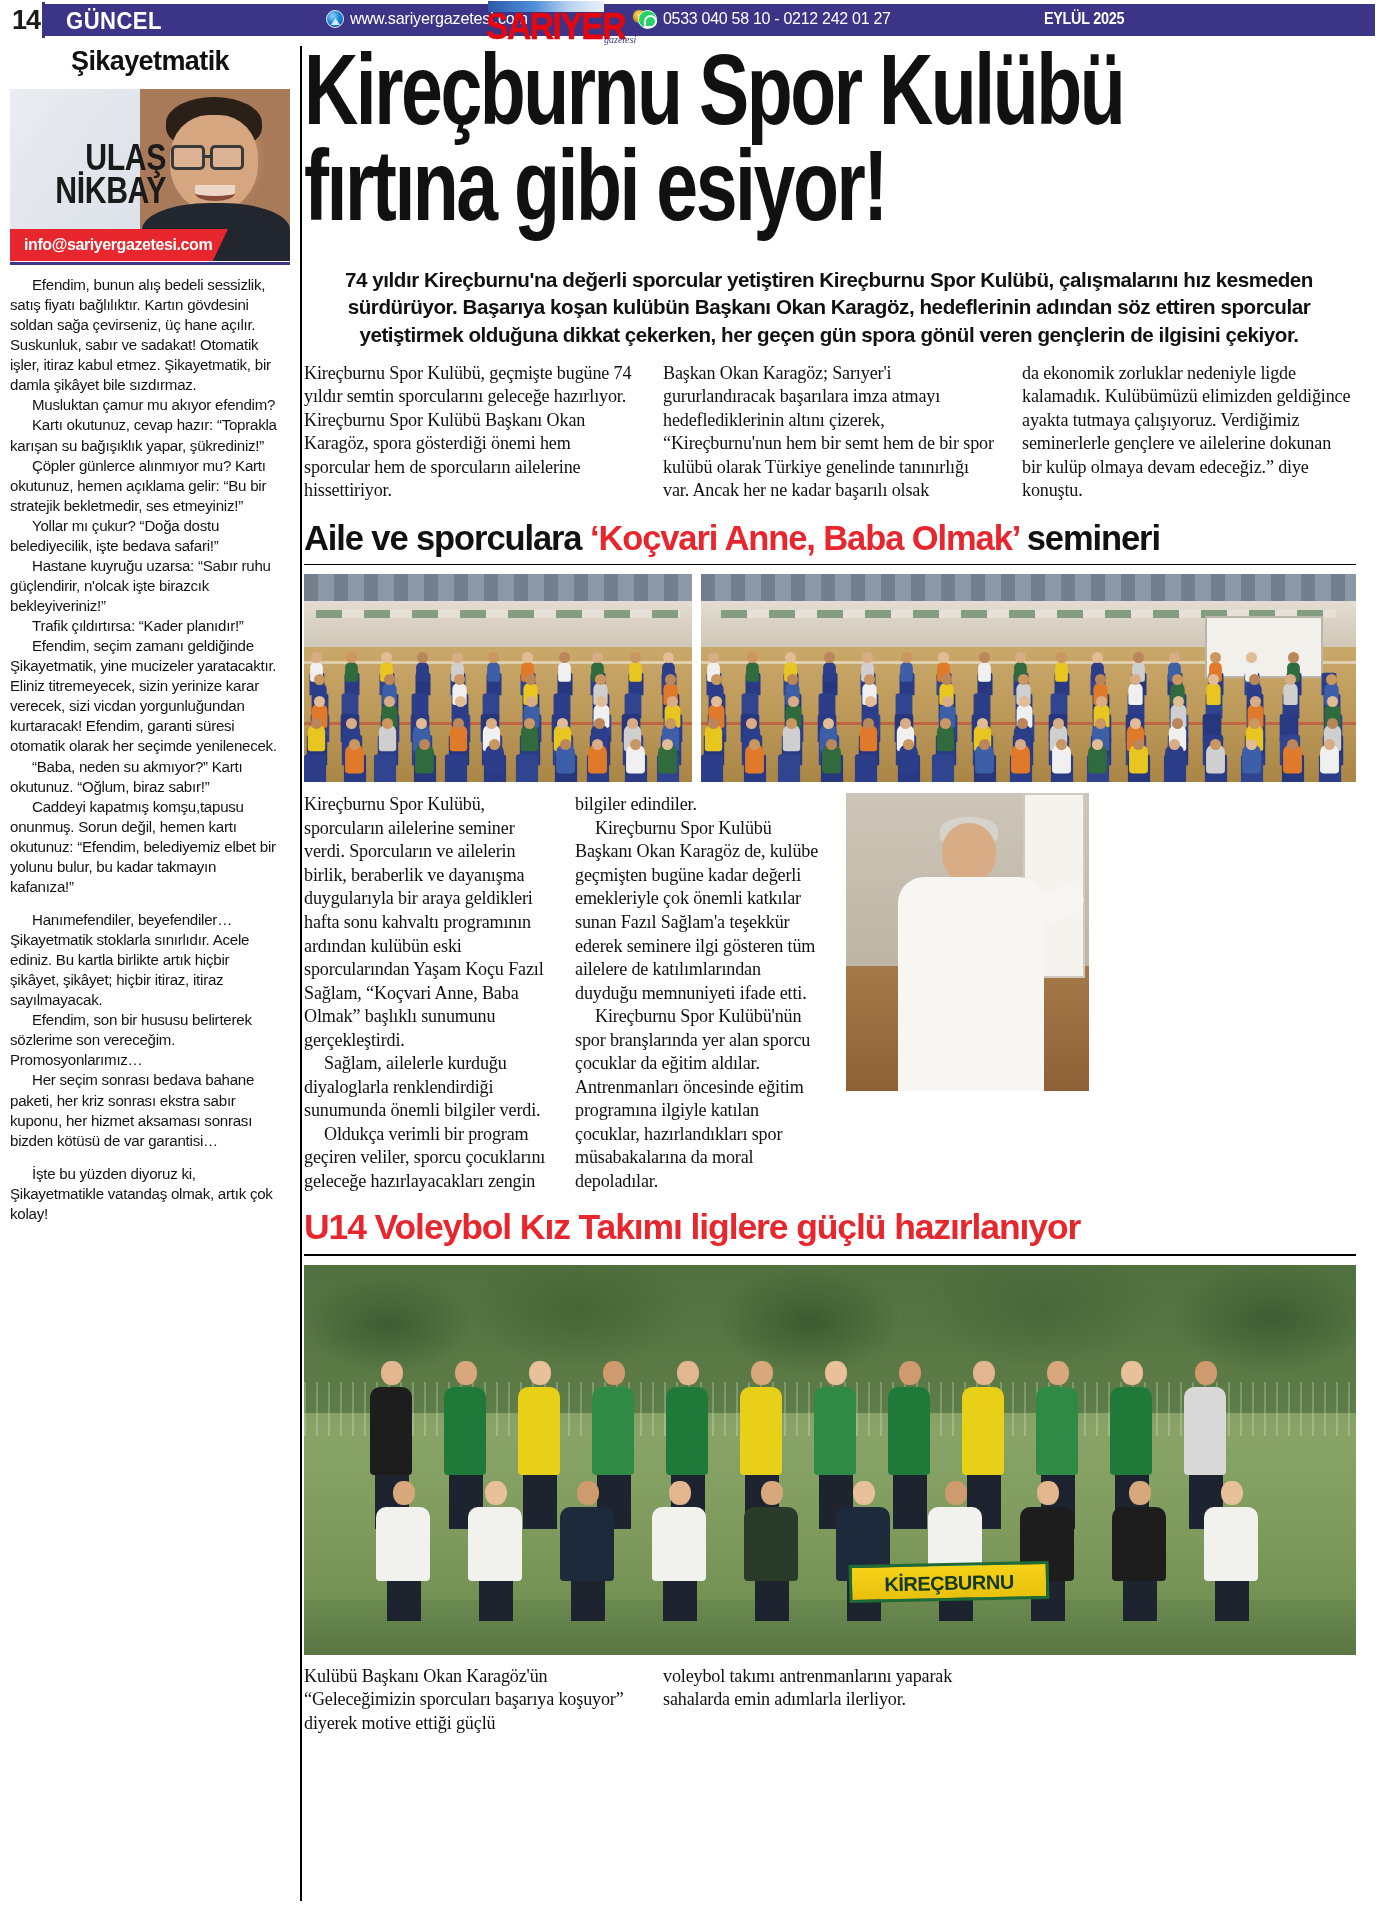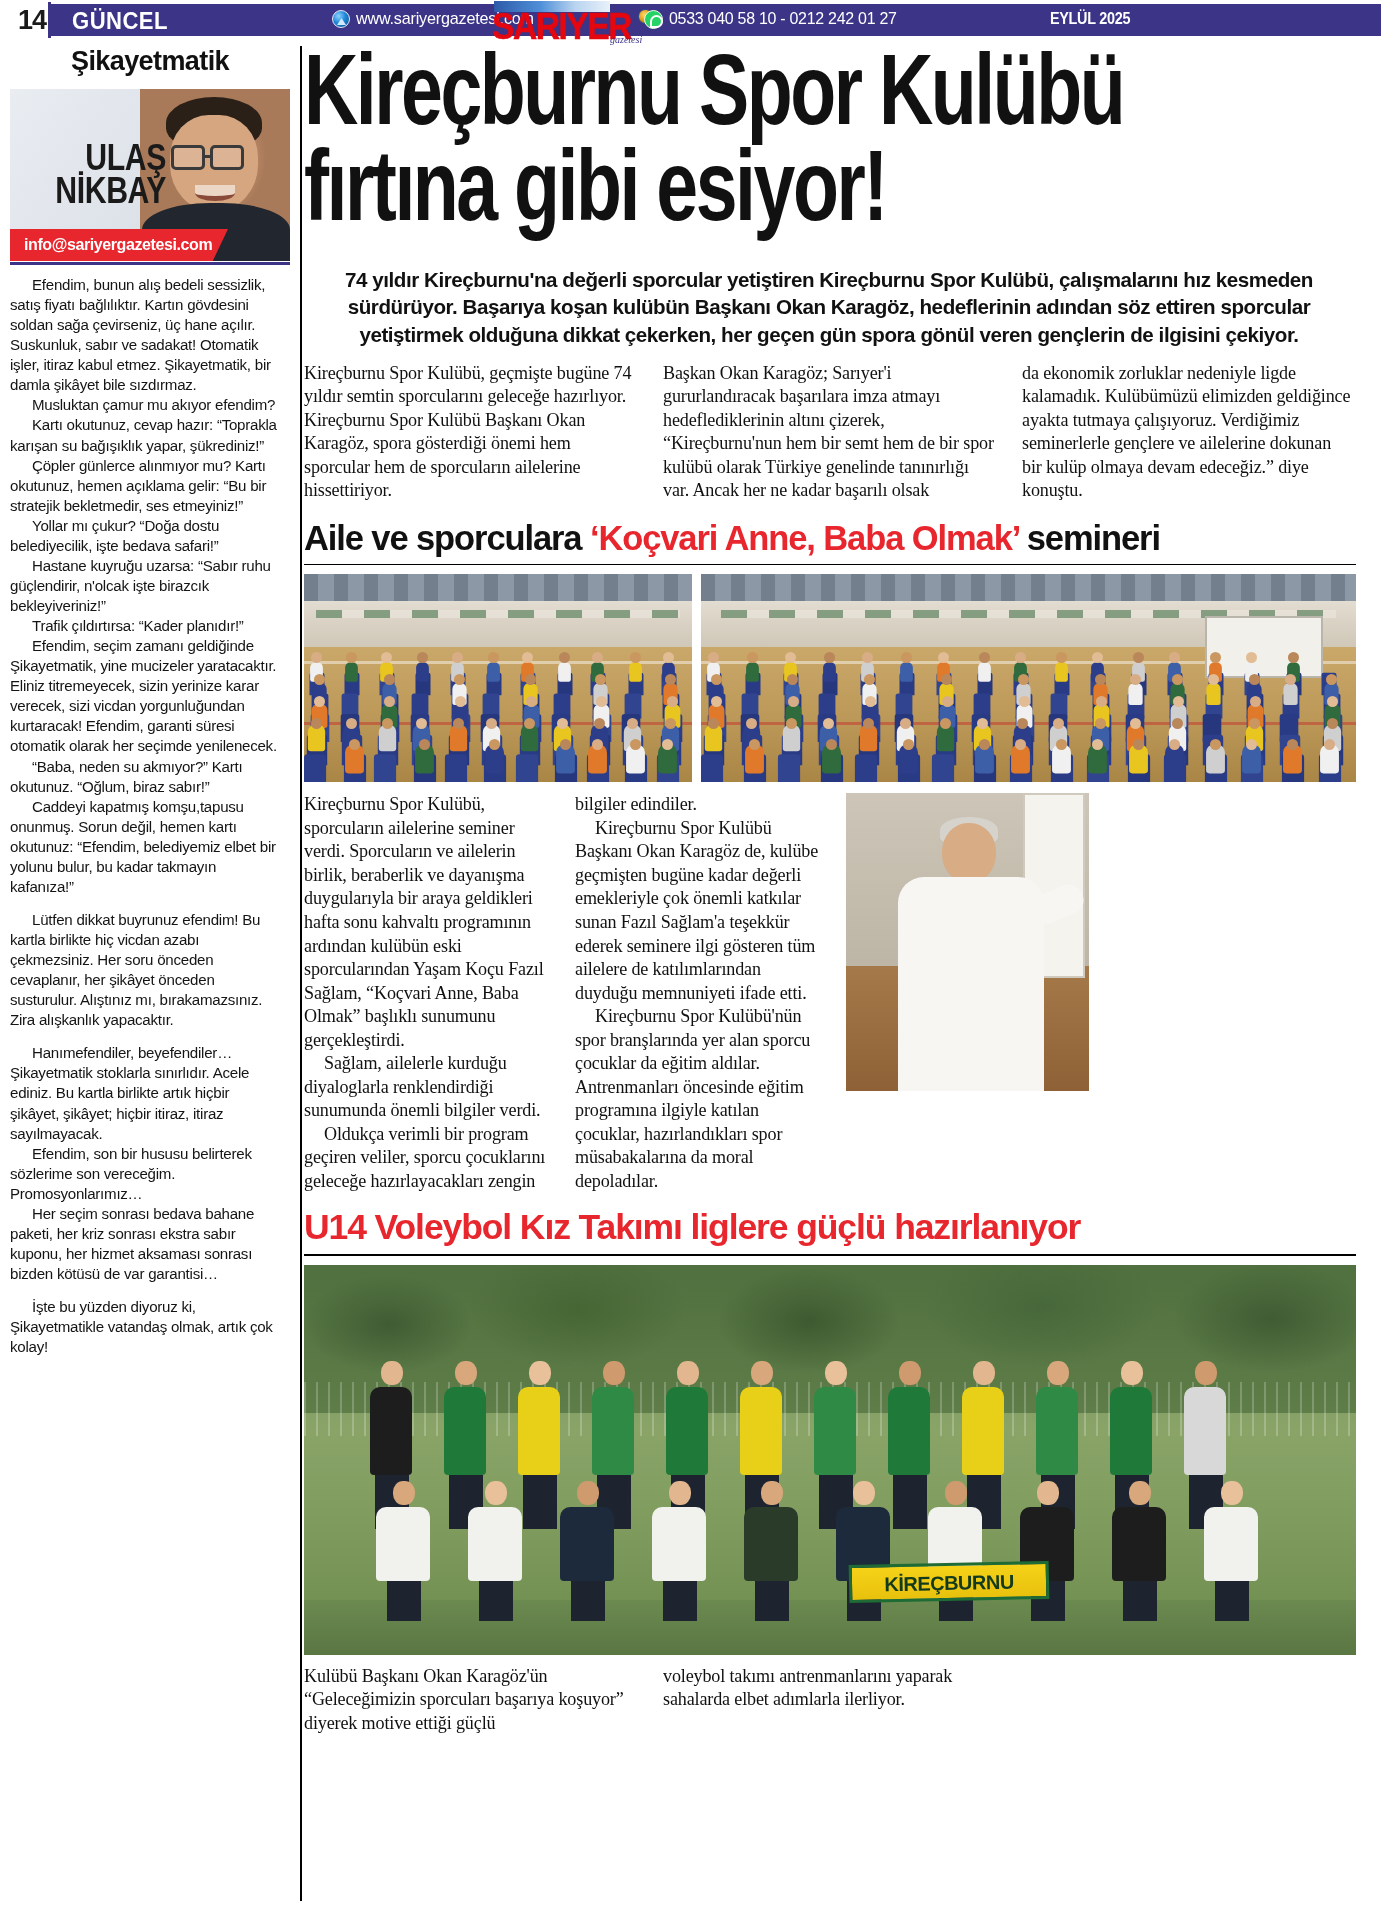--- a/index.html
+++ b/index.html
@@ -13,21 +13,21 @@
     position: relative;
     width: 1387px;
     height: 1909px;
     background: #fff;
     overflow: hidden;
   }
 
   
   .masthead {
     position: absolute;
-    left: 14px; top: 0;
+    left: 8px; top: 0;
     width: 1146px; height: 40px;
   }
   .mast-bar {
     position: absolute;
     left: 20px; top: 4px;
     width: 1347px; height: 32px;
     background: #3b3487;
   }
   .mast-pagenum {
     position: absolute;
@@ -654,21 +654,20 @@
         <p>Efendim, bunun alış bedeli sessizlik, satış fiyatı bağlılıktır. Kartın gövdesini soldan sağa çevirseniz, üç hane açılır. Suskunluk, sabır ve sadakat! Otomatik işler, itiraz kabul etmez. Şikayetmatik, bir damla şikâyet bile sızdırmaz.</p>
         <p>Musluktan çamur mu akıyor efendim?</p>
         <p>Kartı okutunuz, cevap hazır: “Toprakla karışan su bağışıklık yapar, şükrediniz!”</p>
         <p>Çöpler günlerce alınmıyor mu? Kartı okutunuz, hemen açıklama gelir: “Bu bir stratejik bekletmedir, ses etmeyiniz!”</p>
         <p>Yollar mı çukur? “Doğa dostu belediyecilik, işte bedava safari!”</p>
         <p>Hastane kuyruğu uzarsa: “Sabır ruhu güçlendirir, n'olcak işte birazcık bekleyiveriniz!”</p>
         <p>Trafik çıldırtırsa: “Kader planıdır!”</p>
         <p>Efendim, seçim zamanı geldiğinde Şikayetmatik, yine mucizeler yaratacaktır. Eliniz titremeyecek, sizin yerinize karar verecek, sizi vicdan yorgunluğundan kurtaracak! Efendim, garanti süresi otomatik olarak her seçimde yenilenecek.</p>
         <p>“Baba, neden su akmıyor?” Kartı okutunuz. “Oğlum, biraz sabır!”</p>
         <p>Caddeyi kapatmış komşu,tapusu onunmuş. Sorun değil, hemen kartı okutunuz: “Efendim, belediyemiz elbet bir yolunu bulur, bu kadar takmayın kafanıza!”</p>
-        <p class="gap">Lütfen dikkat buyrunuz efendim! Bu kartla birlikte hiç vicdan azabı çekmezsiniz. Her soru önceden cevaplanır, her şikâyet önceden susturulur. Alıştınız mı, bırakamazsınız. Zira alışkanlık yapacaktır.</p>
         <p class="gap">Hanımefendiler, beyefendiler… Şikayetmatik stoklarla sınırlıdır. Acele ediniz. Bu kartla birlikte artık hiçbir şikâyet, şikâyet; hiçbir itiraz, itiraz sayılmayacak.</p>
         <p>Efendim, son bir hususu belirterek sözlerime son vereceğim. Promosyonlarımız…</p>
         <p>Her seçim sonrası bedava bahane paketi, her kriz sonrası ekstra sabır kuponu, her hizmet aksaması sonrası bizden kötüsü de var garantisi…</p>
         <p class="gap">İşte bu yüzden diyoruz ki, Şikayetmatikle vatandaş olmak, artık çok kolay!</p>
       </div>
   </div>
 
   <div class="vrule-main"></div>
 
   <div class="main">
@@ -1211,18 +1210,18 @@
           </div>
         </div>
       <div class="banner">KİREÇBURNU</div>
     </div>
 
     <div class="bottom-cols">
       <div class="c">
           <p>Kulübü Başkanı Okan Karagöz'ün “Geleceğimizin sporcuları başarıya koşuyor” diyerek motive ettiği güçlü</p>
         </div>
       <div class="c">
-          <p>voleybol takımı antrenmanlarını yaparak sahalarda elbet adımlarla ilerliyor.</p>
+          <p>voleybol takımı antrenmanlarını yaparak sahalarda emin adımlarla ilerliyor.</p>
         </div>
     </div>
 
   </div>
 </div>
 
 </body></html>

